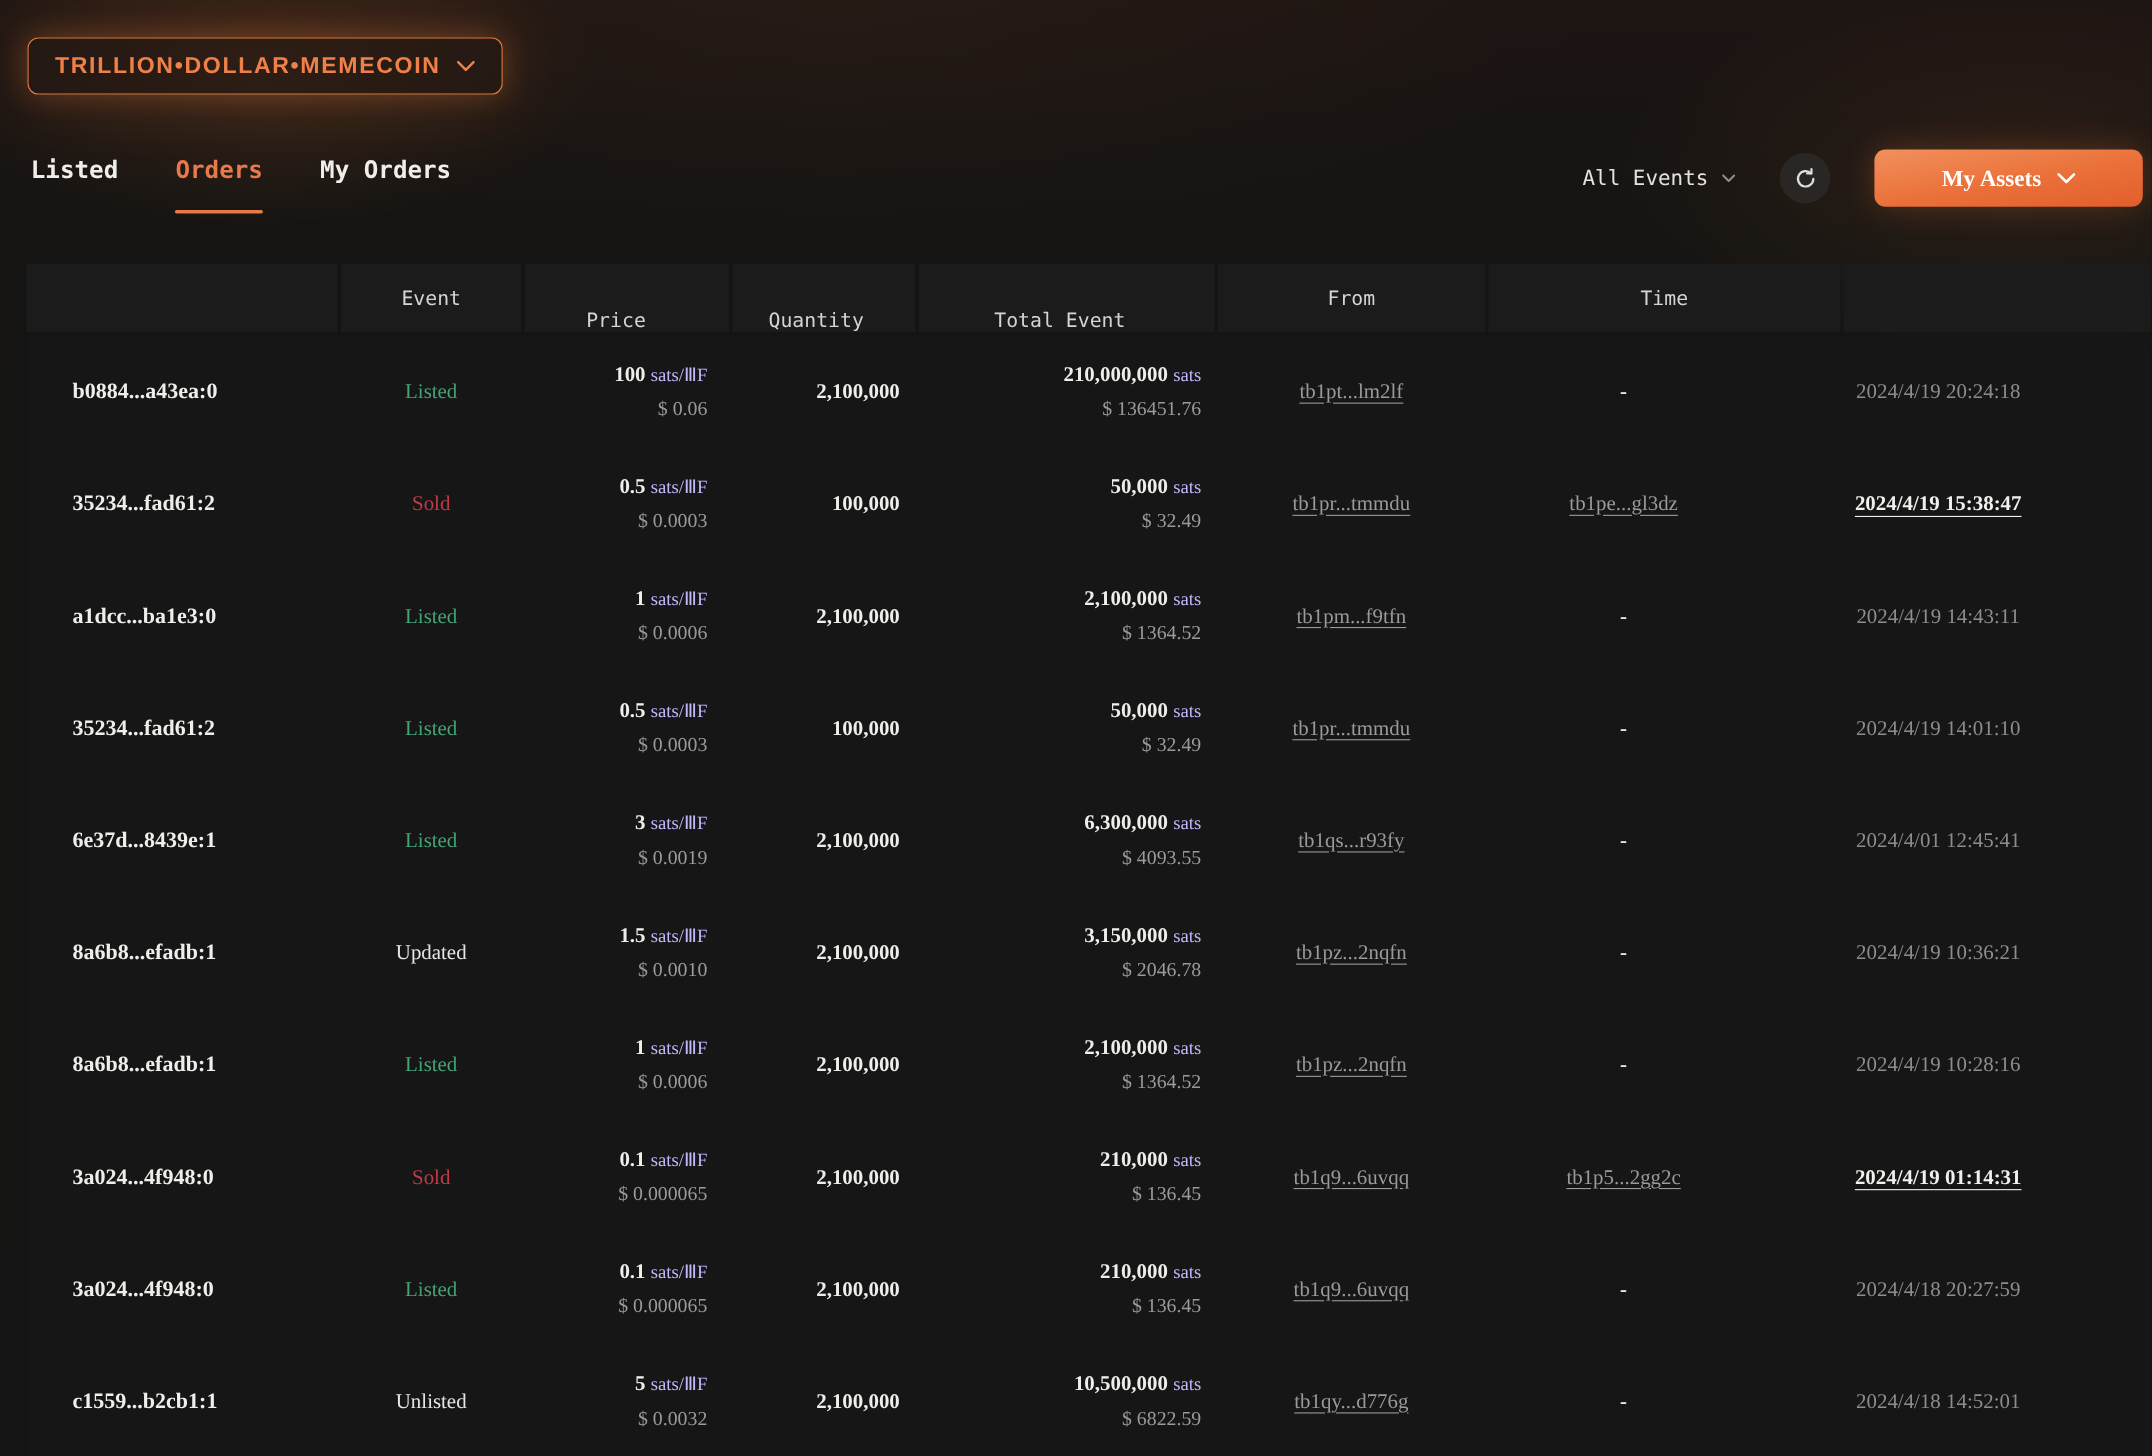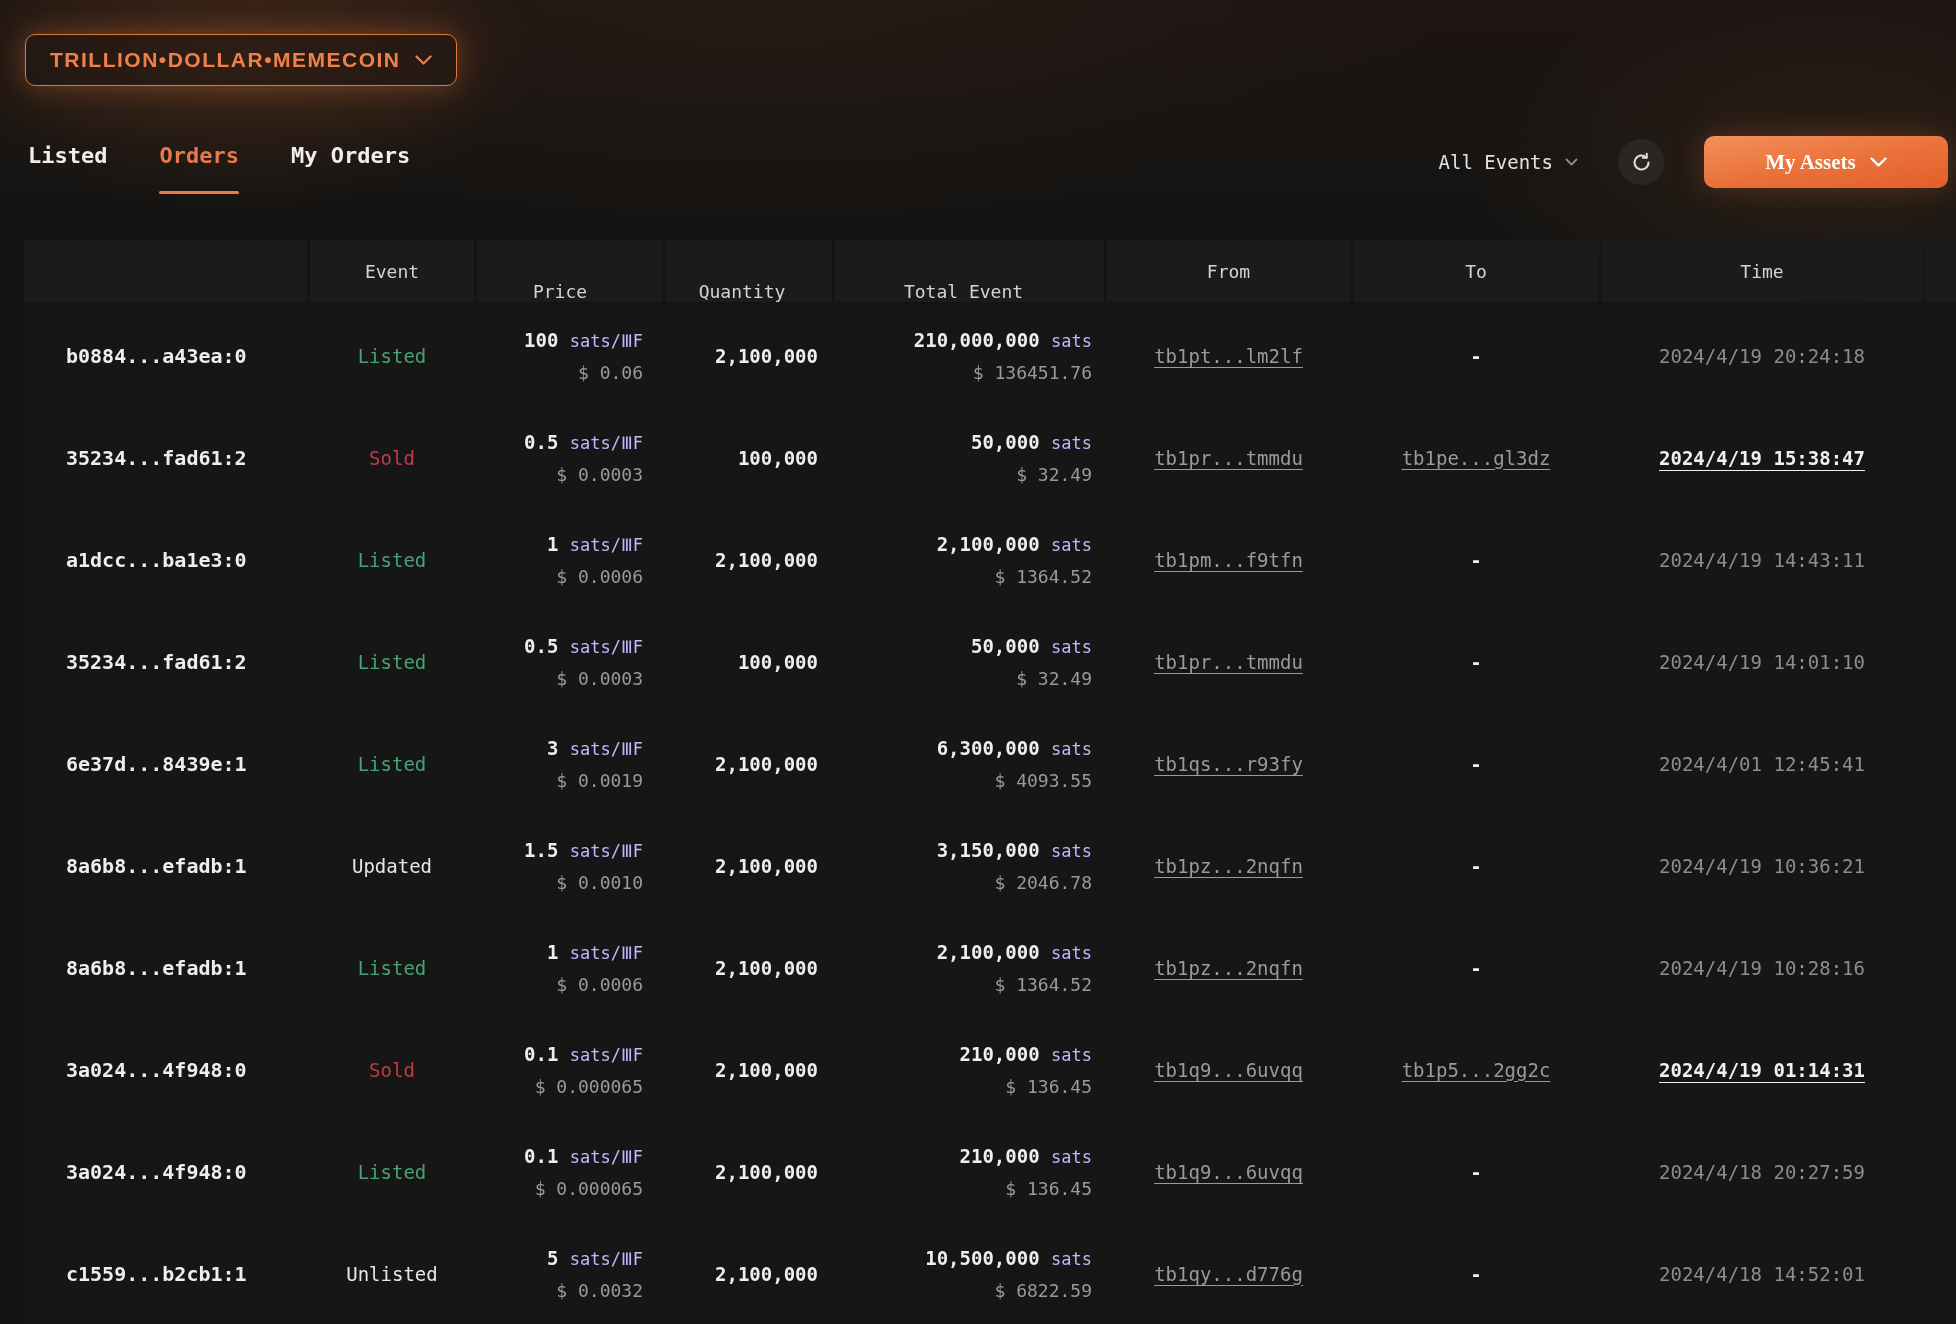--- a/index.html
+++ b/index.html
@@ -57,21 +57,21 @@
   }
 
   
   .table{ position:absolute; left:24px; right:0; top:240px; bottom:0; }
   .thead{ display:flex; gap:3px; height:62px; }
   .th{
     background:#1B1B1B; color:#D6D4D2; font-size:18px;
     display:flex; align-items:center; justify-content:center;
   }
   .tbody{ background:#161616; position:absolute; left:0; right:0; top:65px; bottom:0; }
-  .row{ display:flex; gap:3px; height:102px; align-items:stretch; }
+  .row{ display:flex; gap:3px; height:102px; align-items:stretch;font-family:Liberation Serif, serif; }
   .cell{ display:flex; flex-direction:column; justify-content:center; line-height:31px; font-size:19px; }
 
   .c1{ width:283px; padding-left:42px; align-items:flex-start; }
   .c2{ width:164px; align-items:center; }
   .c3{ width:186px; padding-right:20px; align-items:flex-end; }
   .c4{ width:166px; padding-right:14px; align-items:flex-end; }
   .c5{ width:269px; padding-right:12px; align-items:flex-end; }
   .c6{ width:243px; align-items:center; }
   .c7{ width:246px; align-items:center; }
   .c8{ width:320px; align-items:center; }
@@ -135,21 +135,20 @@
 </div>
 
 <div class="table">
   <div class="thead">
     <div class="th c1"></div>
     <div class="th c2">Event</div>
     <div class="th c3">Price</div>
     <div class="th c4">Quantity</div>
     <div class="th c5">Total Event</div>
     <div class="th c6">From</div>
-    <div class="th c7">To</div>
     <div class="th c8">Time</div>
     <div class="th c9"></div>
   </div>
   <div class="tbody">
   <div class="row">
     <div class="cell c1">
           <span class="asset-id">b0884...a43ea:0</span>
         </div>
     <div class="cell c2">
           <span class="event-label ev-listed">Listed</span>

